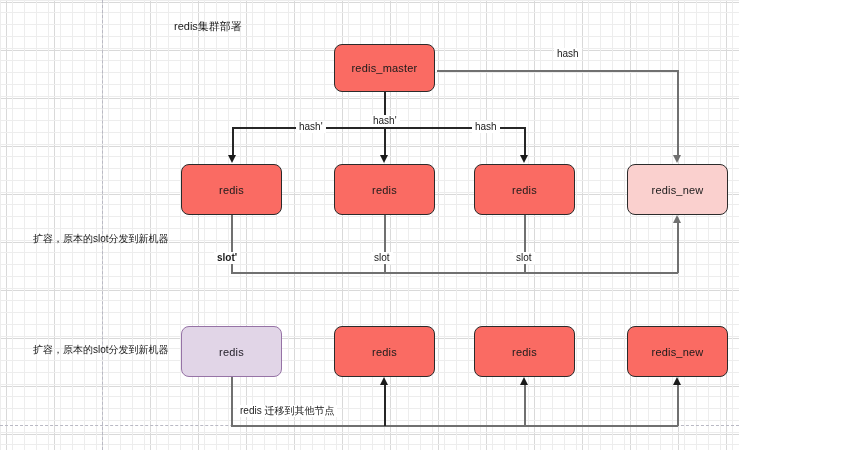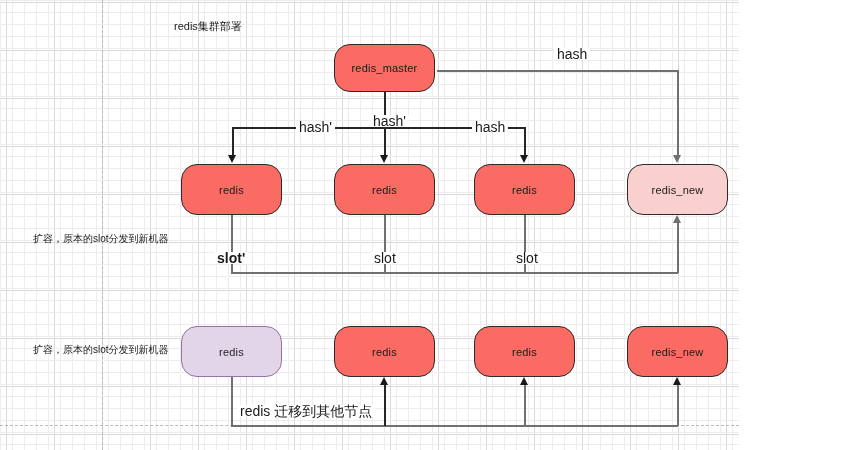--- a/index.html
+++ b/index.html
@@ -32,21 +32,21 @@
   .pagebreak-h {
     position: absolute;
     left: 0;
     right: 0;
     height: 0;
     border-top: 1px dashed #b9b9c4;
   }
   .node {
     position: absolute;
     box-sizing: border-box;
-    border-radius: 16px;
+    border-radius: 8px;
     display: flex;
     align-items: center;
     justify-content: center;
     font-size: 11px;
     letter-spacing: .2px;
     color: #1a1a1a;
     white-space: nowrap;
   }
   .node.red {
     background: #fa6b63;
@@ -79,21 +79,21 @@
   .arrow-up {
     position: absolute;
     width: 0; height: 0;
     border-left: 4.5px solid transparent;
     border-right: 4.5px solid transparent;
     border-bottom: 8px solid #707070;
   }
   .arrow-up.dark { border-bottom-color: #1a1a1a; }
   .edge-label {
     position: absolute;
-    font-size: 14px;
+    font-size: 10px;
     color: #1a1a1a;
     background: #ffffff;
     padding: 0 3px;
     white-space: nowrap;
     line-height: 12px;
   }
   .note {
     position: absolute;
     font-size: 10px;
     color: #1a1a1a;

